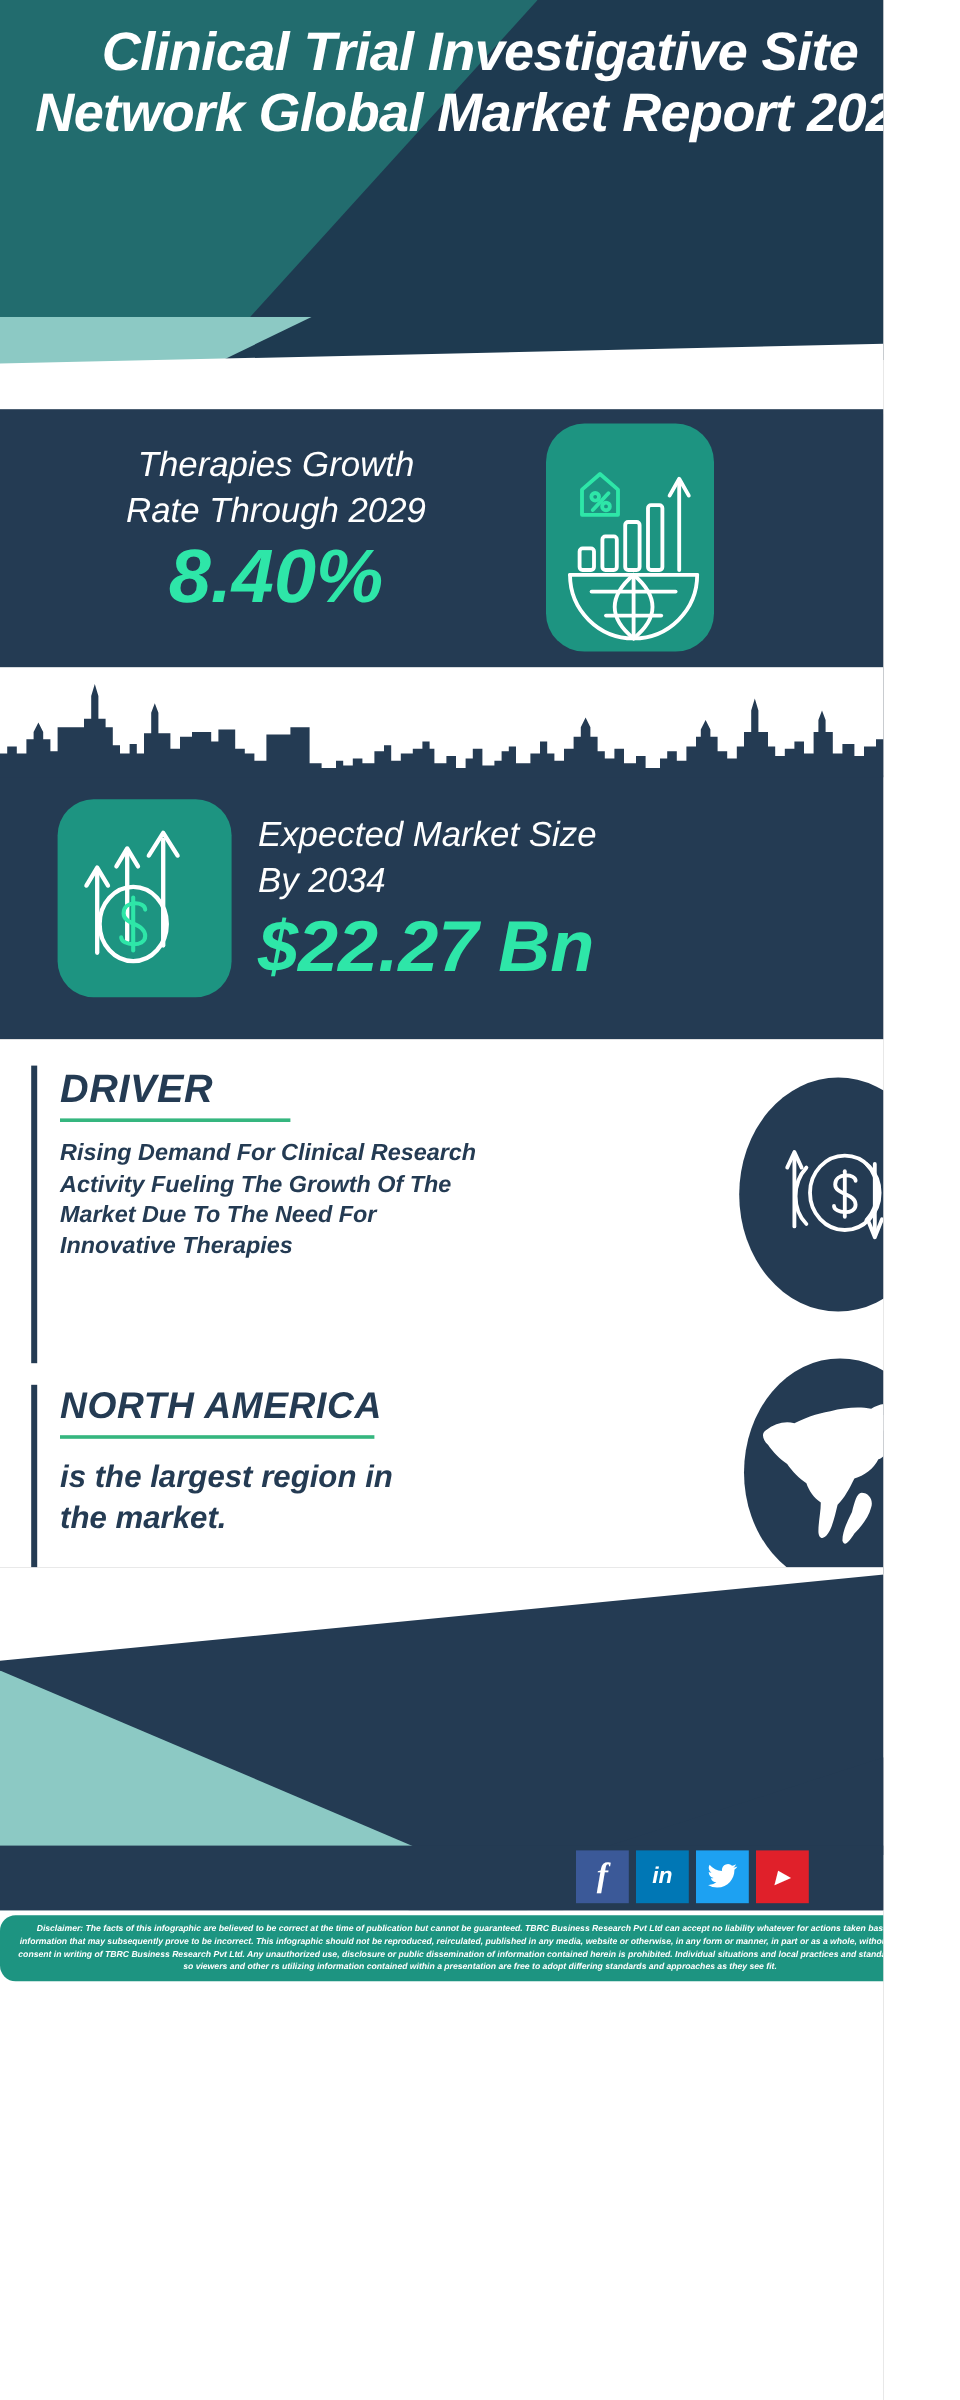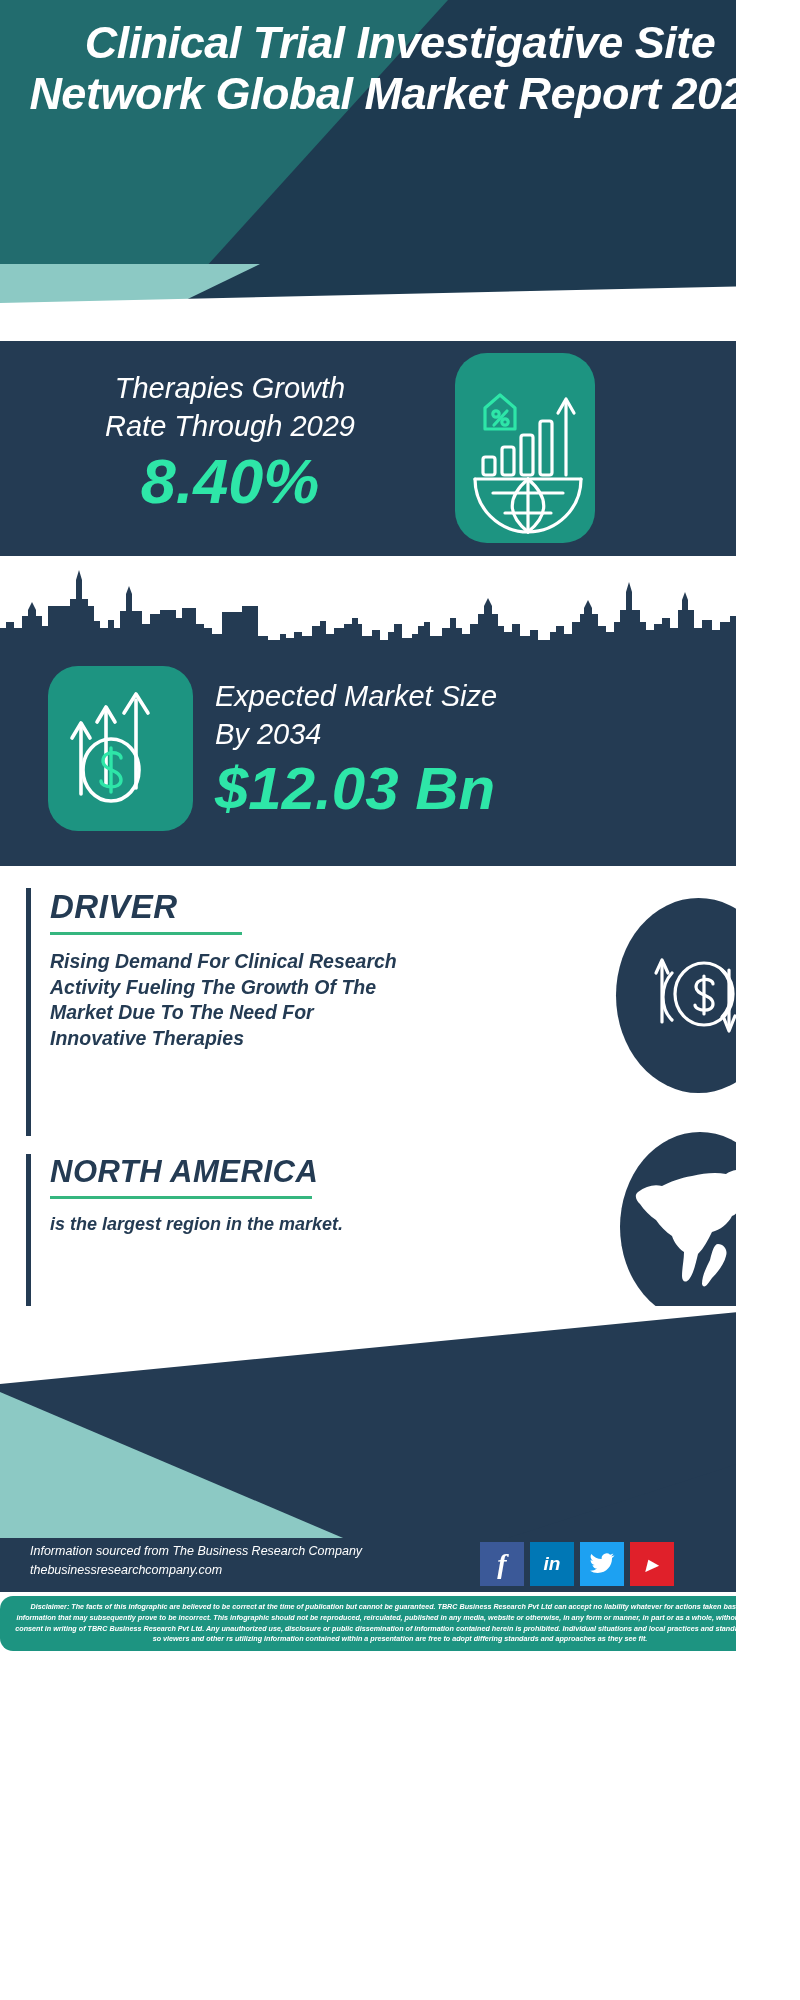--- a/index.html
+++ b/index.html
@@ -135,21 +135,21 @@
         <g fill="none" stroke="#2ee6a8" stroke-width="3.4" stroke-linecap="round">
           <path d="M63 82 L63 126"></path>
           <path d="M73 92 C73 85 55 84 55 95 C55 105 73 103 73 114 C73 124 53 122 53 115"></path>
         </g>
       </svg>
     </div>
 
     <div class="market-text">
       <div class="market-label">Expected Market Size</div>
       <div class="market-label">By 2034</div>
-      <div class="market-value">$12.03 Bn</div>
+      <div class="market-value">$22.27 Bn</div>
     </div>
   </div>
 
   <div class="insights">
 
     <div class="insight" style="top:22px;">
       <div class="rule" style="height:248px;"></div>
       <div class="body">
         <h3 style="font-size:33px;">DRIVER</h3>
         <div class="underline" style="width:192px;"></div>
@@ -181,21 +181,21 @@
           <line x1="122" y1="114" x2="148" y2="114"></line>
         </g>
       </svg>
     </div>
 
     <div class="insight" style="top:288px;">
       <div class="rule" style="height:158px;"></div>
       <div class="body">
         <h3 style="font-size:31px;">NORTH AMERICA</h3>
         <div class="underline" style="width:262px;"></div>
-        <p style="font-size:18px;width:320px;">is the largest region in the market.</p>
+        <p style="font-size:26px;width:320px;">is the largest region in the market.</p>
       </div>
     </div>
     <div class="circle-icon" style="left:620px;top:266px;width:160px;height:190px;">
       <svg viewBox="0 0 160 190" width="160" height="190" aria-hidden="true">
         <path fill="#ffffff" d="M18 60 C26 54 34 52 42 54 C50 50 60 46 72 44 C84 41 96 40 106 42
           C112 38 120 36 126 40 C132 44 130 50 124 52 C128 56 132 60 130 66
           C128 72 122 72 118 70 C120 76 118 82 112 84 C108 92 100 98 92 100
           C88 108 84 116 78 122 C76 130 74 140 70 146 C66 152 62 150 62 144
           C62 136 64 128 64 120 C58 116 54 110 52 104 C46 100 40 94 36 88
           C30 84 24 78 20 72 C16 68 14 63 18 60 Z
@@ -206,24 +206,20 @@
     </div>
   </div>
 
   <div class="footer">
     <div class="f-lightteal2"></div>
     <div class="f-navy"></div>
     <div style="position:absolute;left:0;top:86px;width:800px;height:200px;background:#8cc9c4;clip-path:polygon(0 0, 0 200px, 470px 200px);"></div>
     <div style="position:absolute;left:0;top:138px;width:800px;height:148px;background:#243b53;clip-path:polygon(800px 0, 800px 148px, 0 148px, 340px 148px);"></div>
     <div style="position:absolute;left:0;top:232px;width:800px;height:54px;background:#243b53;"></div>
 
-    <div class="foot-credit" style="top:236px;">
-      <div>Information sourced from The Business Research Company</div>
-      <div>thebusinessresearchcompany.com</div>
-    </div>
 
     <div class="social" style="left:480px;top:236px;">
       <div class="s" style="background:#3b5998;">
         <span style="color:#fff;font-size:28px;font-weight:bold;font-family:'Liberation Serif',serif;">f</span>
       </div>
       <div class="s" style="background:#0077b5;">
         <span style="color:#fff;font-size:19px;font-weight:bold;">in</span>
       </div>
       <div class="s" style="background:#1da1f2;">
         <svg width="26" height="22" viewBox="0 0 26 22" aria-hidden="true">

